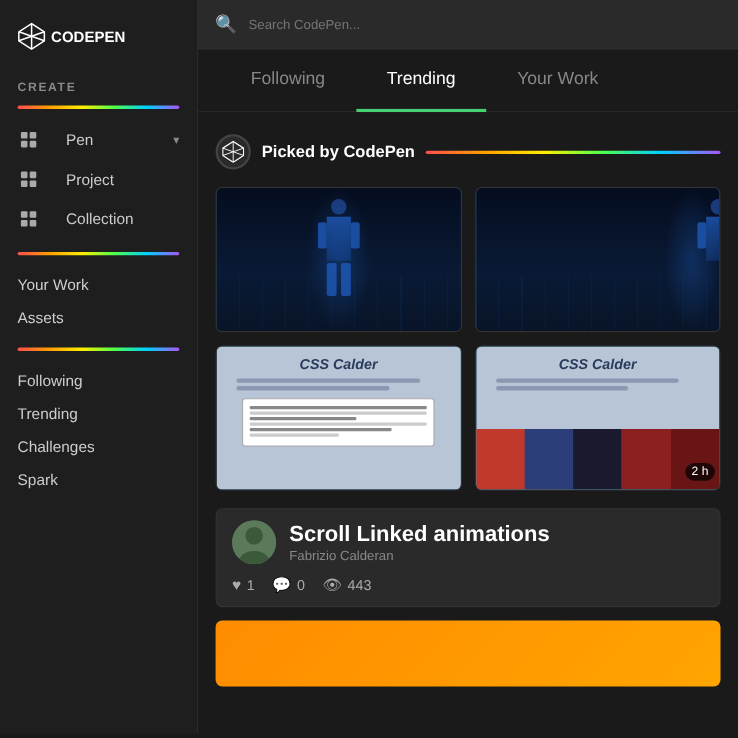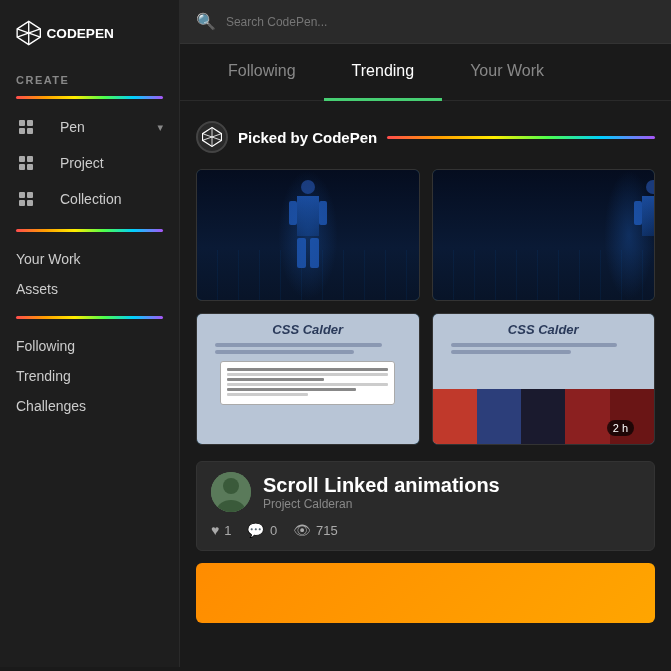--- a/index.html
+++ b/index.html
@@ -394,21 +394,21 @@
       width: 100%;
       height: 60px;
       background: linear-gradient(135deg, #ff8c00, #ffa500);
       border-radius: 6px;
     }
 
     
     .overlay-badge {
       position: absolute;
       bottom: 8px;
-      right: 20px;
+      right: 4px;
       background: rgba(0,0,0,0.7);
       color: #fff;
       font-size: 11px;
       padding: 2px 6px;
       border-radius: 10px;
     }
   </style>
 </head>
 <body>
 
@@ -470,20 +470,21 @@
   <div class="sidebar-divider"></div>
 
   <div class="sidebar-section-item">Your Work</div>
   <div class="sidebar-section-item">Assets</div>
 
   <div class="sidebar-divider2"></div>
 
   <div class="sidebar-section-item">Following</div>
   <div class="sidebar-section-item">Trending</div>
   <div class="sidebar-section-item">Challenges</div>
+  <div class="sidebar-section-item">Spark</div>
 
 </div>
 
 <div class="main">
 
   <div class="search-bar">
     <span class="search-icon-area">🔍</span>
     <input class="search-input" type="text" placeholder="Search CodePen..." style="">
   </div>
 
@@ -600,35 +601,35 @@
 
             <svg width="40" height="40" viewBox="0 0 40 40">
               <rect width="40" height="40" fill="#5a7a5a"></rect>
               <circle cx="20" cy="14" r="8" fill="#3a5a3a"></circle>
               <ellipse cx="20" cy="38" rx="14" ry="10" fill="#3a5a3a"></ellipse>
             </svg>
           </div>
         </div>
         <div class="post-info">
           <div class="post-title">Scroll Linked animations</div>
-          <div class="post-author">Project Calderan</div>
+          <div class="post-author">Fabrizio Calderan</div>
         </div>
       </div>
       <div class="post-stats">
         <div class="stat-item">
           <span class="stat-icon">♥</span>
           <span>1</span>
         </div>
         <div class="stat-item">
           <span class="stat-icon">💬</span>
           <span>0</span>
         </div>
         <div class="stat-item">
           <span class="stat-icon">👁</span>
-          <span>715</span>
+          <span>443</span>
         </div>
       </div>
     </div>
 
     <div class="orange-card"></div>
 
   </div>
 
 </div>
 

